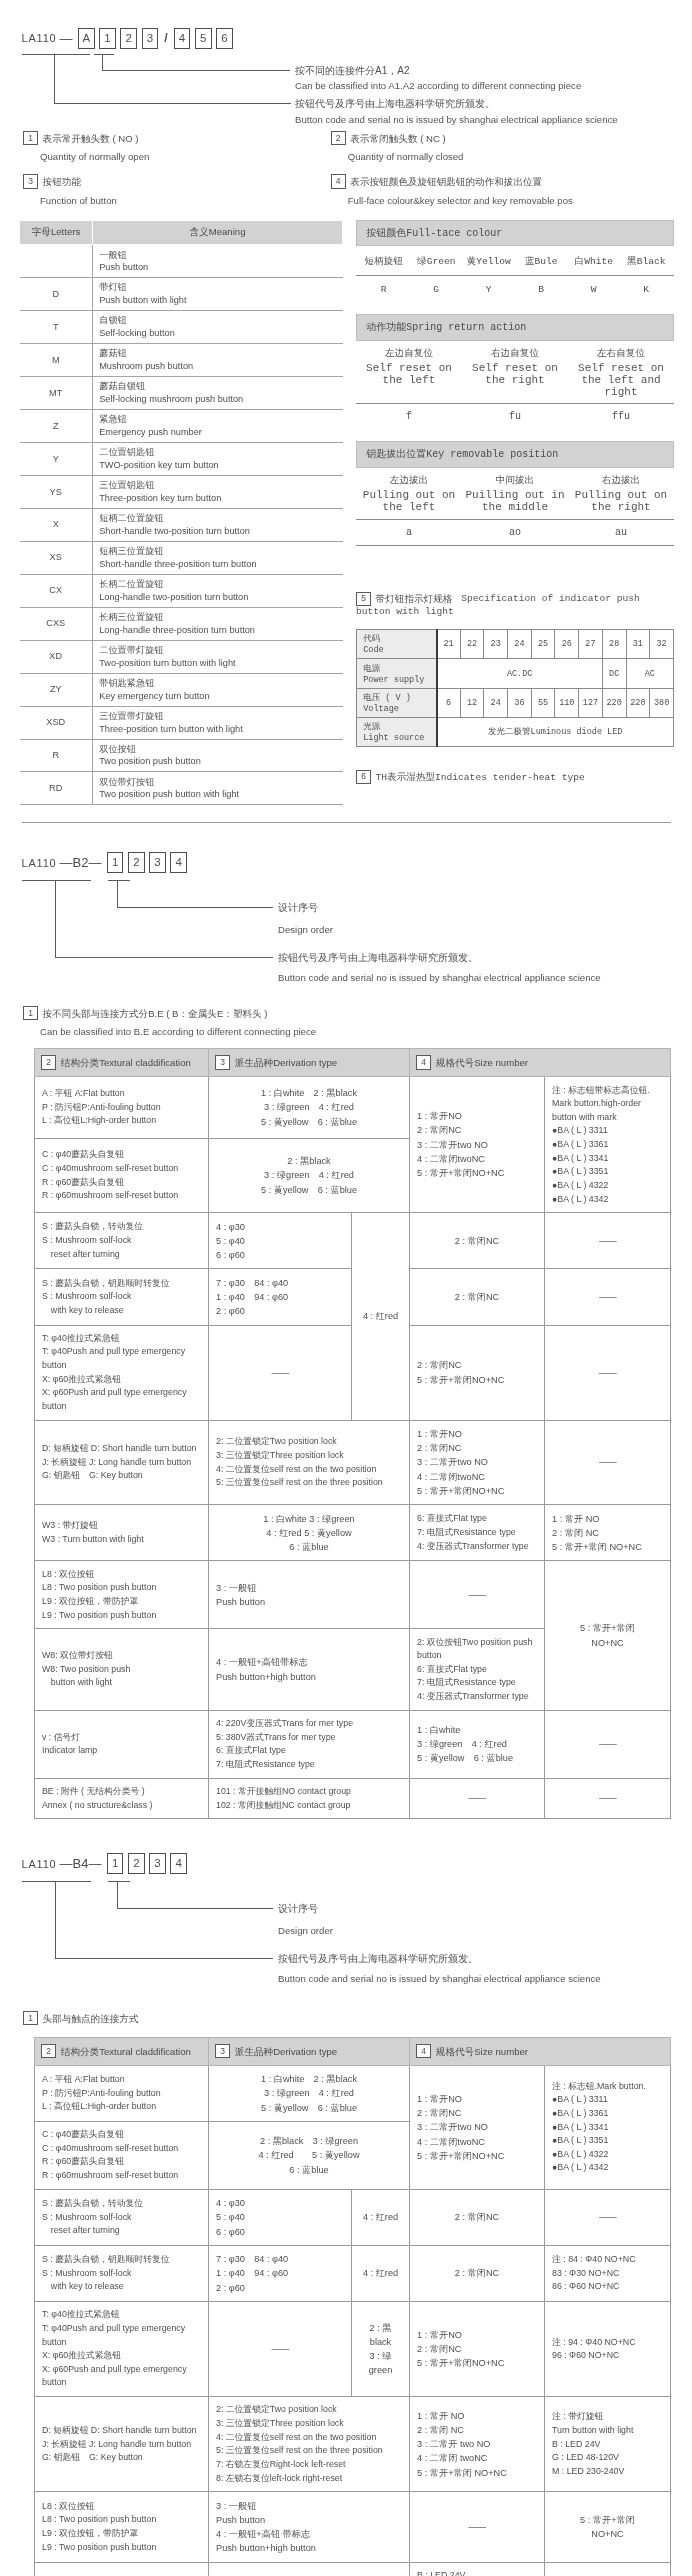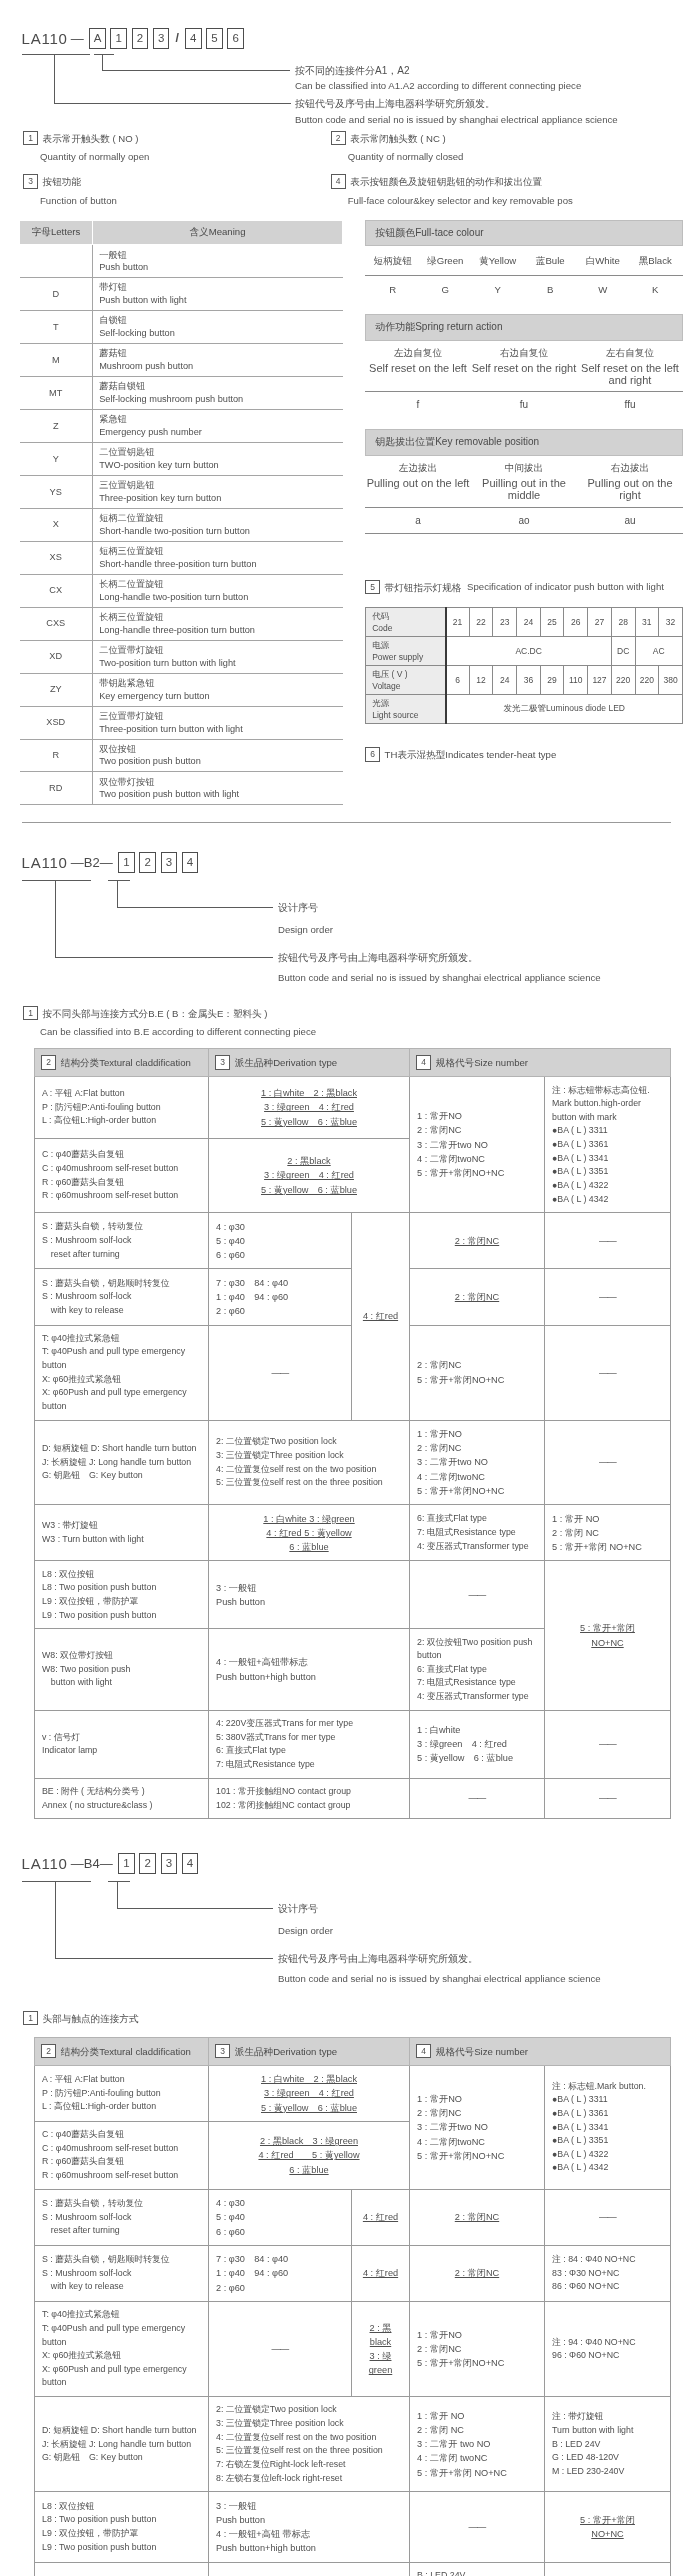--- a/index.html
+++ b/index.html
@@ -3,41 +3,41 @@
 <meta charset="utf-8">
 <style>
   html,body{margin:0;padding:0;background:#fff;}
   body{width:692px;color:#4f4f4f;font-family:"Liberation Sans","DejaVu Sans",sans-serif;padding-bottom:138px;}
   .pre{white-space:pre-line;}
   .mk{display:inline-block;min-width:10px;height:12.3px;line-height:12.3px;padding:0 1.5px;border:0.8px solid #5a5a5a;
       text-align:center;font-size:8.5px;margin-right:4.6px;color:#4f4f4f;background:#fff;vertical-align:0.8px;}
   
   .diagram{position:relative;}
   .model-row{position:absolute;display:flex;align-items:center;}
-  .model{font-size:15px;letter-spacing:0.8px;color:#4a4a4a;}
+  .model{font-size:11px;letter-spacing:0.8px;color:#4a4a4a;}
   .tagdash{font-size:13px;margin:0 3.1px;color:#4a4a4a;}
   .codebox{display:inline-block;min-width:14.6px;height:18.5px;line-height:18.5px;border:1.5px solid #4d4d4d;
            text-align:center;font-size:11.5px;margin:0 2.3px;color:#4d4d4d;}
   .slash{font-size:12.3px;font-weight:bold;margin:0 3.8px;color:#4d4d4d;}
   .lh{position:absolute;border-top:1.5px solid #5a5a5a;}
   .lv{position:absolute;border-left:1.5px solid #5a5a5a;}
   .ann{position:absolute;font-size:10px;color:#4f4f4f;}
   .ann-en{position:absolute;font-size:9.6px;color:#555;}
   
   .notes-grid{display:grid;grid-template-columns:46% 54%;row-gap:12.3px;margin:0 0 0 23px;font-size:9.6px;}
   .note-en{margin:5.4px 0 0 17px;color:#555;}
   .note-line{margin:10.8px 0 0 23px;font-size:9.6px;}
   
   .cols{display:flex;align-items:flex-start;margin:14px 19px 0 19px;}
   table{border-collapse:collapse;table-layout:fixed;}
   .lt{width:323px;font-size:9.2px;}
   .lt th{background:#d2d2d2;border:1.5px solid #fff;padding:5.4px 3.1px;font-weight:normal;font-size:9.6px;color:#4a4a4a;}
   .lt td{border-bottom:0.8px solid #a5a5a5;padding:3.1px 6.2px;line-height:1.4;vertical-align:middle;}
   .lt td.letter{text-align:center;border-right:0.8px solid #a5a5a5;}
-  .rightcol{width:321px;margin-left:22px;font-size:9.6px;}
+  .rightcol{width:321px;margin-left:13px;font-size:9.6px;font-family:Liberation Mono, monospace;}
   .panel{margin-bottom:11.5px;}
   .panel-title{background:#d2d2d2;border:0.8px solid #bdbdbd;padding:5.4px 9.2px;font-size:10px;color:#4a4a4a;}
   .crow{display:flex;text-align:center;}
   .crow > span{flex:1;}
   .crow.names{padding:8.5px 1.5px 7px;border-bottom:1.5px solid #8a8a8a;}
   .crow.codes{padding:7.7px 1.5px;}
   .prow3{display:flex;text-align:center;}
   .prow3 > div{flex:1;}
   .prow3.heads{padding:6.2px 0 5.4px;border-bottom:1.5px solid #8a8a8a;}
   .prow3 .zh{font-size:9.6px;}
@@ -49,21 +49,21 @@
   .lamp td{border:0.8px solid #8a8a8a;text-align:center;padding:3.1px 0.8px;color:#4f4f4f;}
   .lamp td.lbl{text-align:left;padding:3.1px 1.5px 3.1px 6.2px;font-size:8.5px;border-right:2.3px solid #3a3a3a;background:#ececec;}
   .note6{margin-top:23px;font-size:9.6px;}
   .divider{border-top:0.8px solid #999;margin:17px 21.5px 0 21.5px;}
   
   .bt{margin:10.8px 0 0 34px;font-size:9.2px;}
   .bt th{background:#d2d2d2;border:0.8px solid #b3b3b3;padding:6.2px 6.2px;text-align:left;font-weight:normal;font-size:9.6px;color:#4a4a4a;}
   .bt td{border:0.8px solid #9a9a9a;padding:6.2px 7px;line-height:1.55;vertical-align:middle;color:#4f4f4f;}
   .bt td.c1{font-size:8.8px;}
   .bt td.sm{font-size:8.8px;}
-  .ctr{text-align:center;text-decoration:underline;}
+  .ctr{text-align:center;}
   .dash{color:#8a8a8a;text-align:center;letter-spacing:-0.8px;}
 </style>
 </head>
 <body>
 
 <div>
 
   <div class="diagram" style="height:131px;">
     <div class="model-row" style="left:21.5px;top:28px;">
       <span class="model">LA110</span>
@@ -316,21 +316,21 @@
           <td>DC</td>
           <td colspan="2">AC</td>
         </tr>
         <tr>
           <td class="lbl pre">电压 ( V )
 Voltage</td>
           <td>6</td>
           <td>12</td>
           <td>24</td>
           <td>36</td>
-          <td>29</td>
+          <td>55</td>
           <td>110</td>
           <td>127</td>
           <td>220</td>
           <td>220</td>
           <td>380</td>
         </tr>
         <tr>
           <td class="lbl pre">光源
 Light source</td>
           <td colspan="10">发光二极管Luminous diode LED</td>

